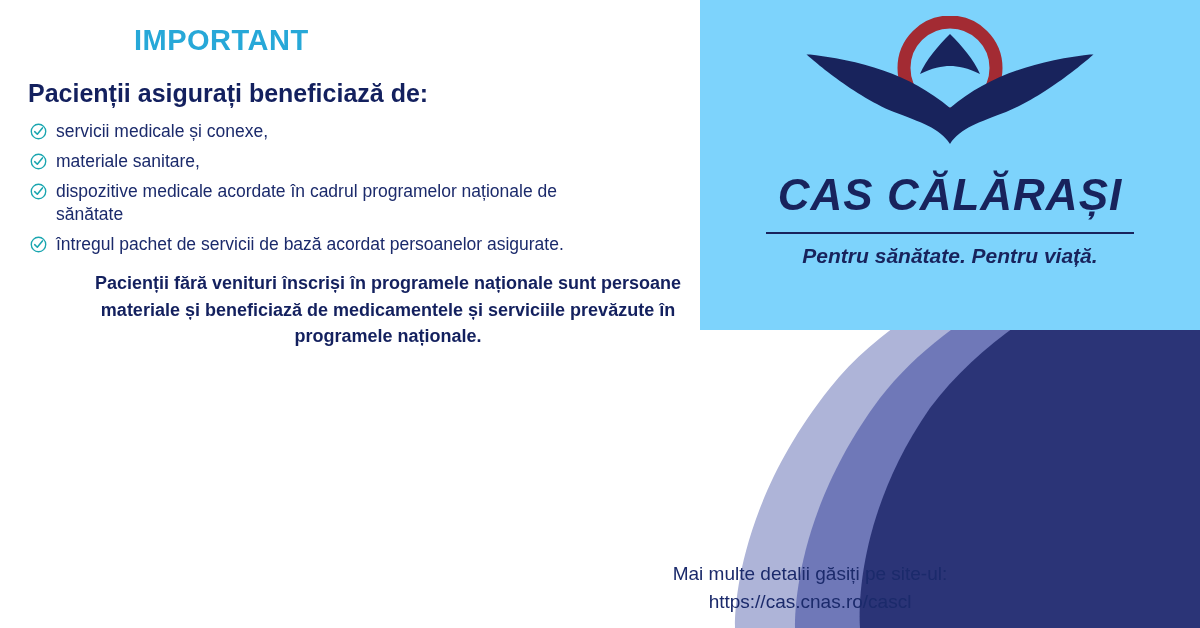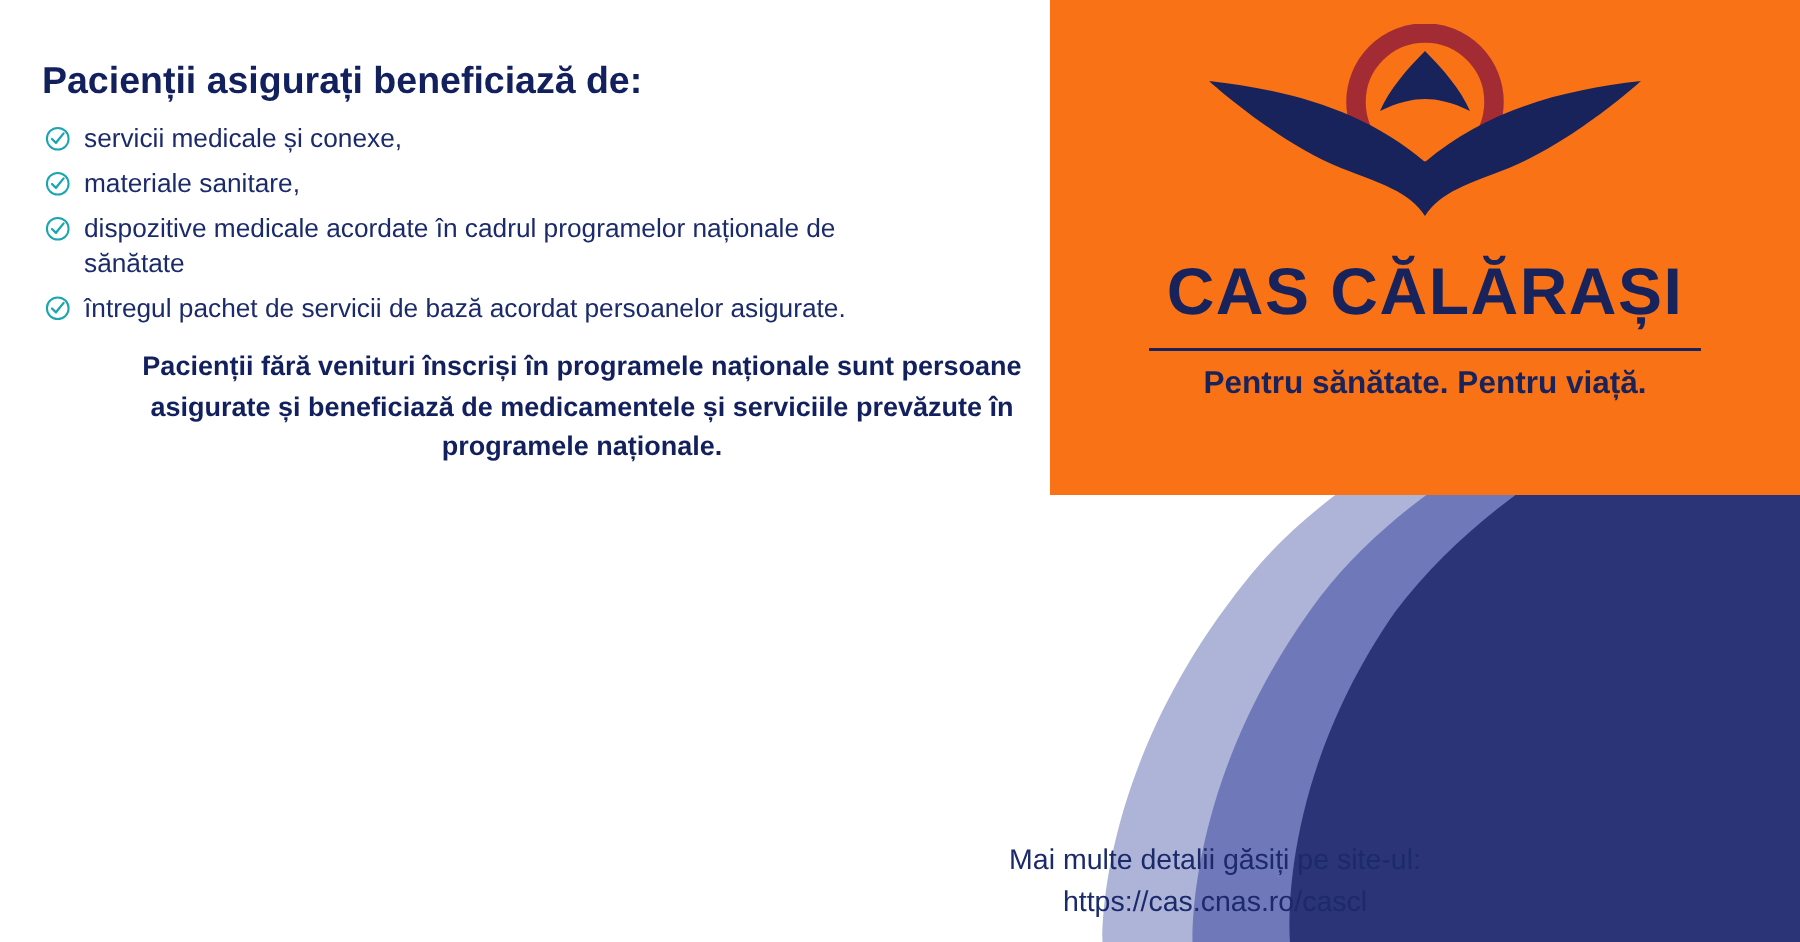--- a/index.html
+++ b/index.html
@@ -111,22 +111,23 @@
     display: block;
   }
 
   
   .logo-block {
     position: absolute;
     right: 0px;
     top: 0px;
     width: 500px;
     height: 330px;
-    background: #f97316;
-    overflow: hidden;
+    background: #7dd3fc;
+    overflow: hidden;
+    font-style: italic;
   }
   .logo-mark {
     position: absolute;
     left: 50%;
     top: 16px;
     transform: translateX(-50%);
     width: 300px;
     height: 145px;
   }
   .logo-name {
@@ -179,20 +180,21 @@
         <path d="M6,38 C60,44 110,58 150,92 C190,58 240,44 294,38 C294,38 250,78 206,96 C180,106 160,112 150,128 C140,112 120,106 94,96 C50,78 6,38 6,38 Z" fill="#18235c"></path>
         <path d="M150,18 C138,30 126,44 120,58 C132,52 142,50 150,50 C158,50 168,52 180,58 C174,44 162,30 150,18 Z" fill="#18235c"></path>
       </svg>
     </div>
     <div class="logo-name">CAS CĂLĂRAȘI</div>
     <div class="logo-rule"></div>
     <div class="logo-tagline">Pentru sănătate. Pentru viață.</div>
   </div>
 
   <div class="content">
+    <div class="important">IMPORTANT</div>
     <div class="subhead">Pacienții asigurați beneficiază de:</div>
 
     <ul class="bullets">
       <li>
         <span class="bullet-icon">
           <svg width="17" height="17" viewBox="0 0 20 20" xmlns="http://www.w3.org/2000/svg">
             <circle cx="10" cy="10" r="8.5" fill="none" stroke="#1aa6b0" stroke-width="1.6"></circle>
             <path d="M5.5,10.2 L8.6,13.2 L14.6,5.8" fill="none" stroke="#1aa6b0" stroke-width="1.8" stroke-linecap="round" stroke-linejoin="round"></path>
           </svg>
         </span>
@@ -220,21 +222,21 @@
         <span class="bullet-icon">
           <svg width="17" height="17" viewBox="0 0 20 20" xmlns="http://www.w3.org/2000/svg">
             <circle cx="10" cy="10" r="8.5" fill="none" stroke="#1aa6b0" stroke-width="1.6"></circle>
             <path d="M5.5,10.2 L8.6,13.2 L14.6,5.8" fill="none" stroke="#1aa6b0" stroke-width="1.8" stroke-linecap="round" stroke-linejoin="round"></path>
           </svg>
         </span>
         <span class="bullet-text">întregul pachet de servicii de bază acordat persoanelor asigurate.</span>
       </li>
     </ul>
 
-    <div class="closing">Pacienții fără venituri înscriși în programele naționale sunt persoane asigurate și beneficiază de medicamentele și serviciile prevăzute în programele naționale.</div>
+    <div class="closing">Pacienții fără venituri înscriși în programele naționale sunt persoane materiale și beneficiază de medicamentele și serviciile prevăzute în programele naționale.</div>
   </div>
 
   <div class="more-info">
     <span>Mai multe detalii găsiți pe site-ul:</span>
     <span class="url">https://cas.cnas.ro/cascl</span>
   </div>
 
 </div>
 
 </body></html>

